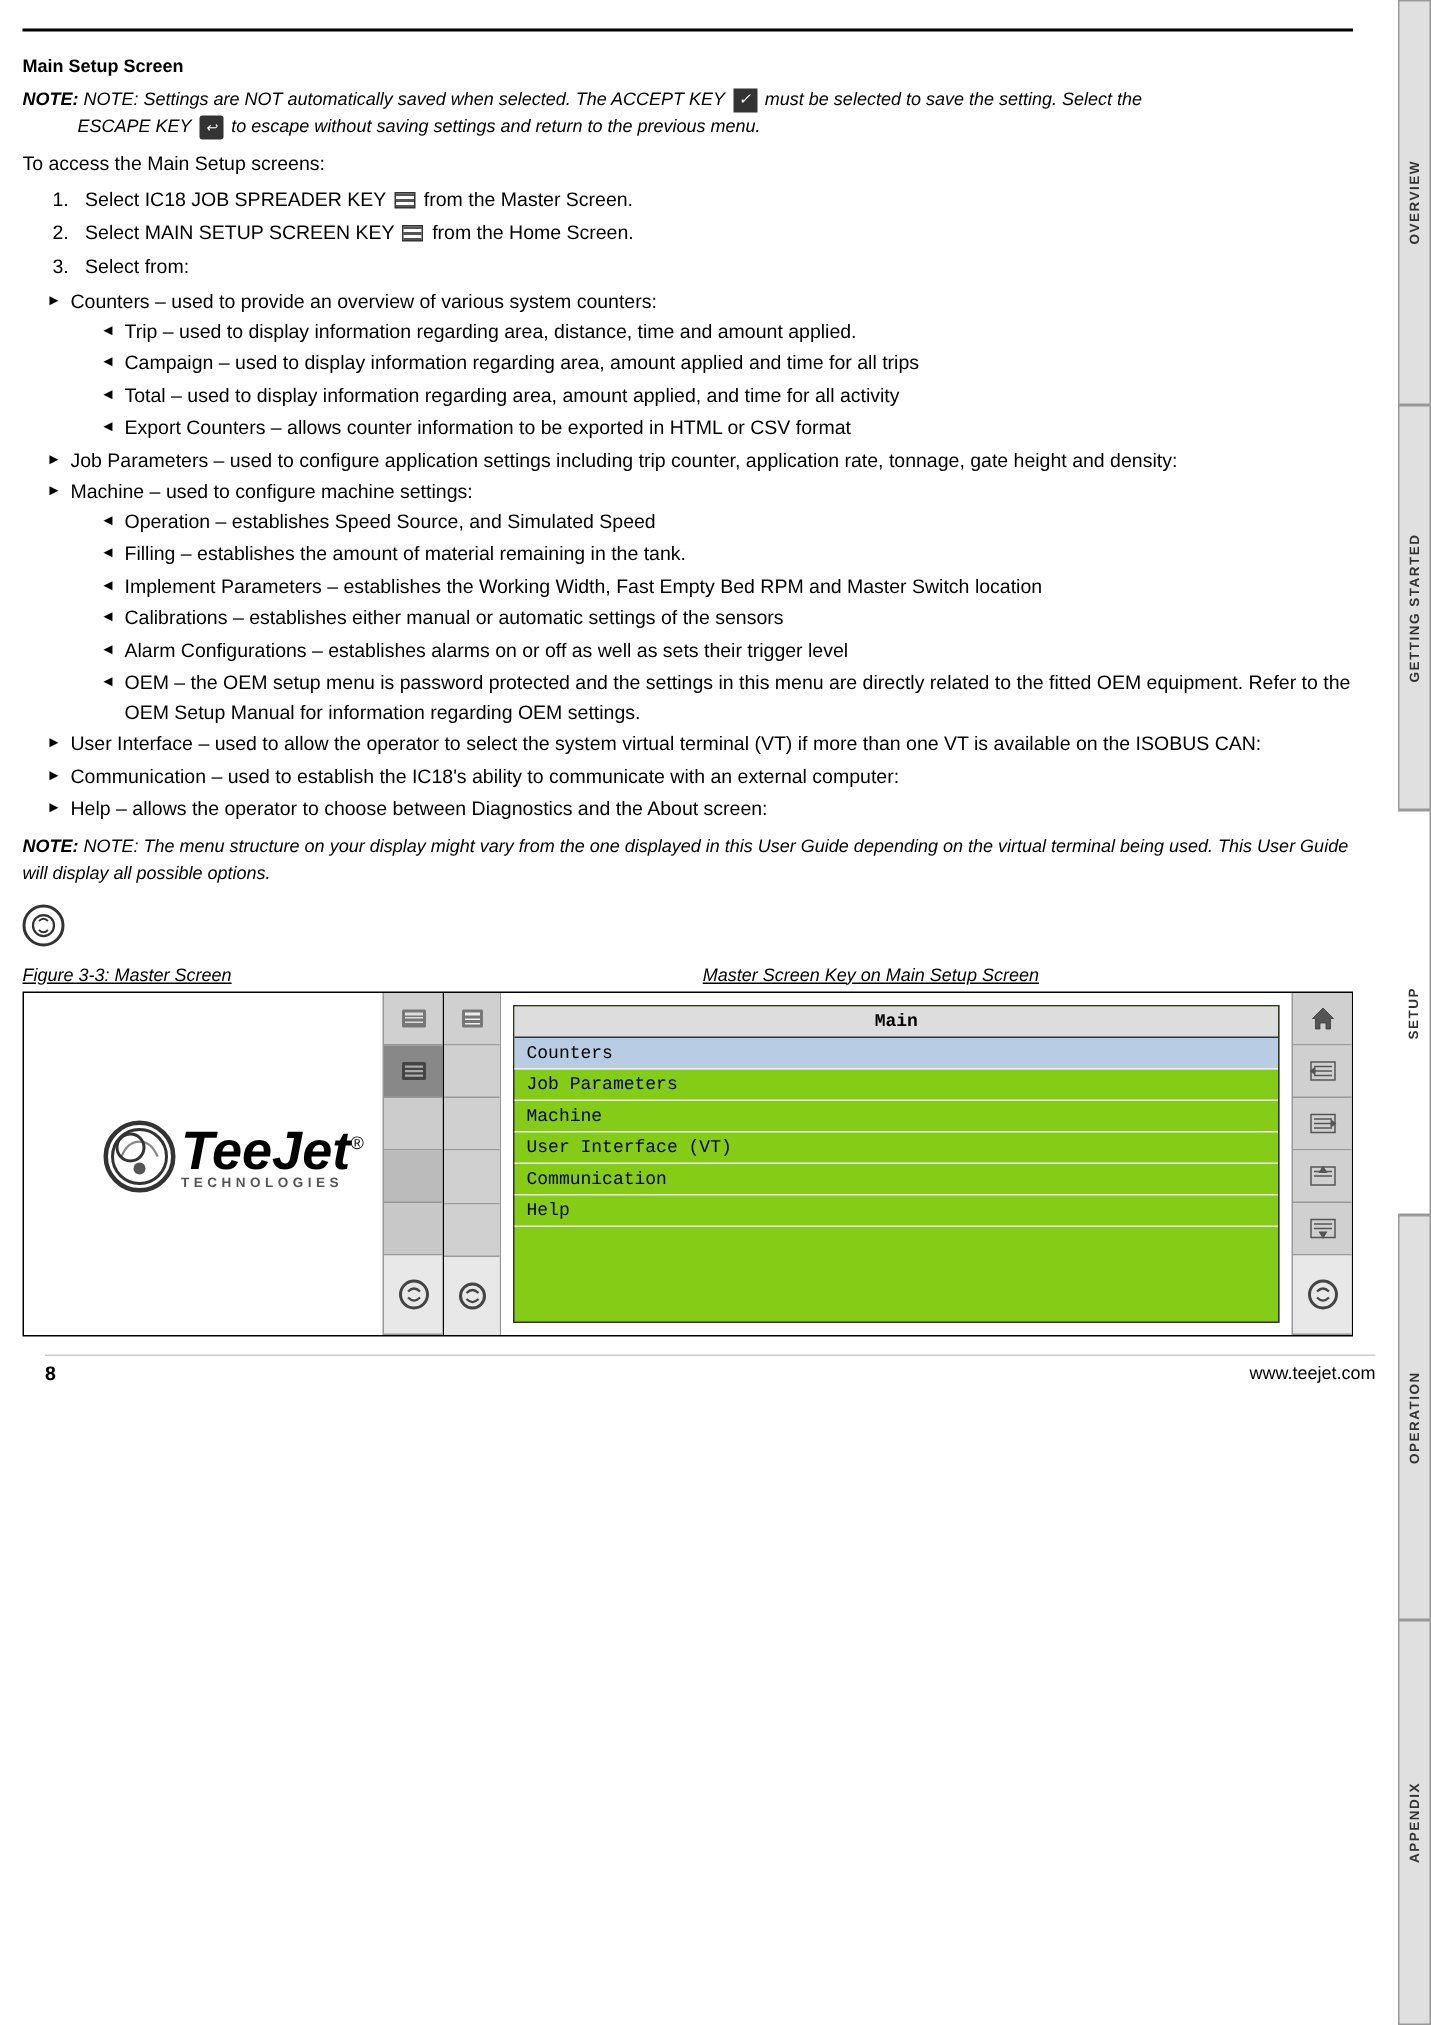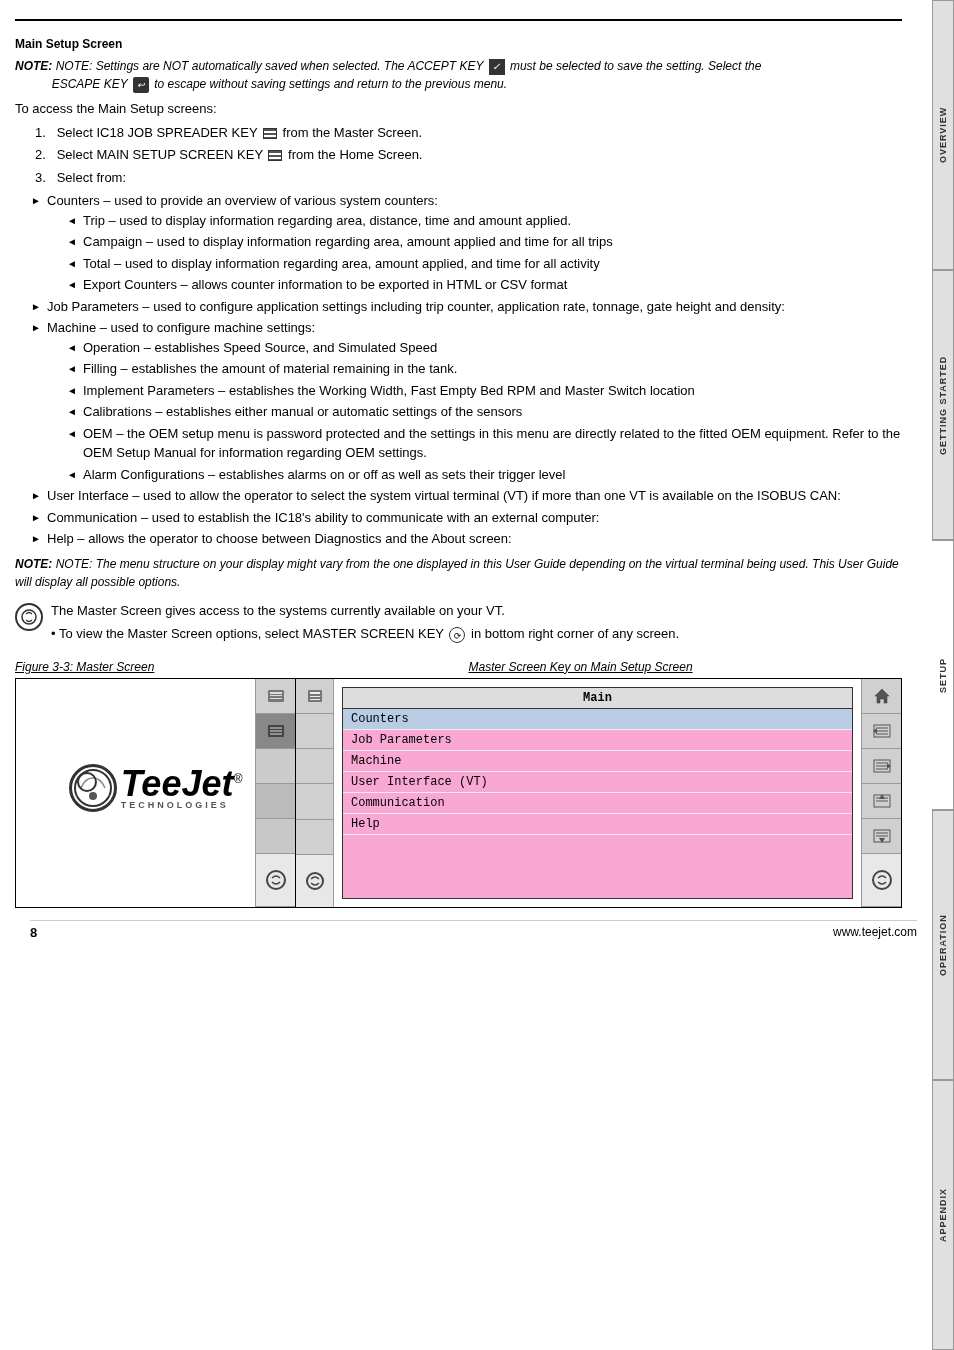--- a/index.html
+++ b/index.html
@@ -249,21 +249,21 @@
       position: relative;
     }
     .right-panel-inner {
       flex: 1;
       display: flex;
     }
     .menu-area {
       flex: 1;
       border: 1px solid #333;
       margin: 8px;
-      background: #f9a8d4;
+      background: #84cc16;
       font-family: 'Courier New', monospace;
       font-size: 12px;
     }
     .menu-title-bar {
       background: #ddd;
       text-align: center;
       padding: 3px;
       border-bottom: 1px solid #333;
       font-weight: bold;
     }
@@ -471,24 +471,24 @@
             <li class="sub-bullet-item">
               <span>Filling – establishes the amount of material remaining in the tank.</span>
             </li>
             <li class="sub-bullet-item">
               <span>Implement Parameters – establishes the Working Width, Fast Empty Bed RPM and Master Switch location</span>
             </li>
             <li class="sub-bullet-item">
               <span>Calibrations – establishes either manual or automatic settings of the sensors</span>
             </li>
             <li class="sub-bullet-item">
+              <span>Alarm Configurations – establishes alarms on or off as well as sets their trigger level</span>
+            </li>
+            <li class="sub-bullet-item">
               <span>OEM – the OEM setup menu is password protected and the settings in this menu are directly related to the fitted OEM equipment. Refer to the OEM Setup Manual for information regarding OEM settings.</span>
-            </li>
-            <li class="sub-bullet-item">
-              <span>Alarm Configurations – establishes alarms on or off as well as sets their trigger level</span>
             </li>
           </ul>
         </li>
 
         <li class="bullet-item">
           <span>User Interface – used to allow the operator to select the system virtual terminal (VT) if more than one VT is available on the ISOBUS CAN:</span>
         </li>
 
         <li class="bullet-item">
           <span>Communication – used to establish the IC18's ability to communicate with an external computer:</span>
@@ -509,28 +509,20 @@
     <div style="margin-top: 10px;">
 
       <div class="master-screen-desc">
         <div class="ms-icon">
 
           <svg width="18" height="18" viewBox="0 0 18 18">
             <circle cx="9" cy="9" r="7" fill="none" stroke="#333" stroke-width="1.5"></circle>
             <path d="M6 6 Q9 3 12 6" fill="none" stroke="#333" stroke-width="1.2"></path>
             <path d="M12 12 Q9 15 6 12" fill="none" stroke="#333" stroke-width="1.2"></path>
           </svg>
-        </div>
-        <div>
-          <p class="body-text">The Master Screen gives access to the systems currently available on your VT.</p>
-          <p class="body-text">
-            • <span>To view the Master Screen options, select MASTER SCREEN KEY</span>
-            <span class="master-key-icon">⟳</span>
-            <span>in bottom right corner of any screen.</span>
-          </p>
         </div>
       </div>
 
       <div class="figure-section">
         <div class="figure-caption-row">
           <div class="figure-caption">Figure 3-3: Master Screen</div>
           <div class="figure-caption-right">Master Screen Key on Main Setup Screen</div>
         </div>
 
         <div class="figure-panels">

